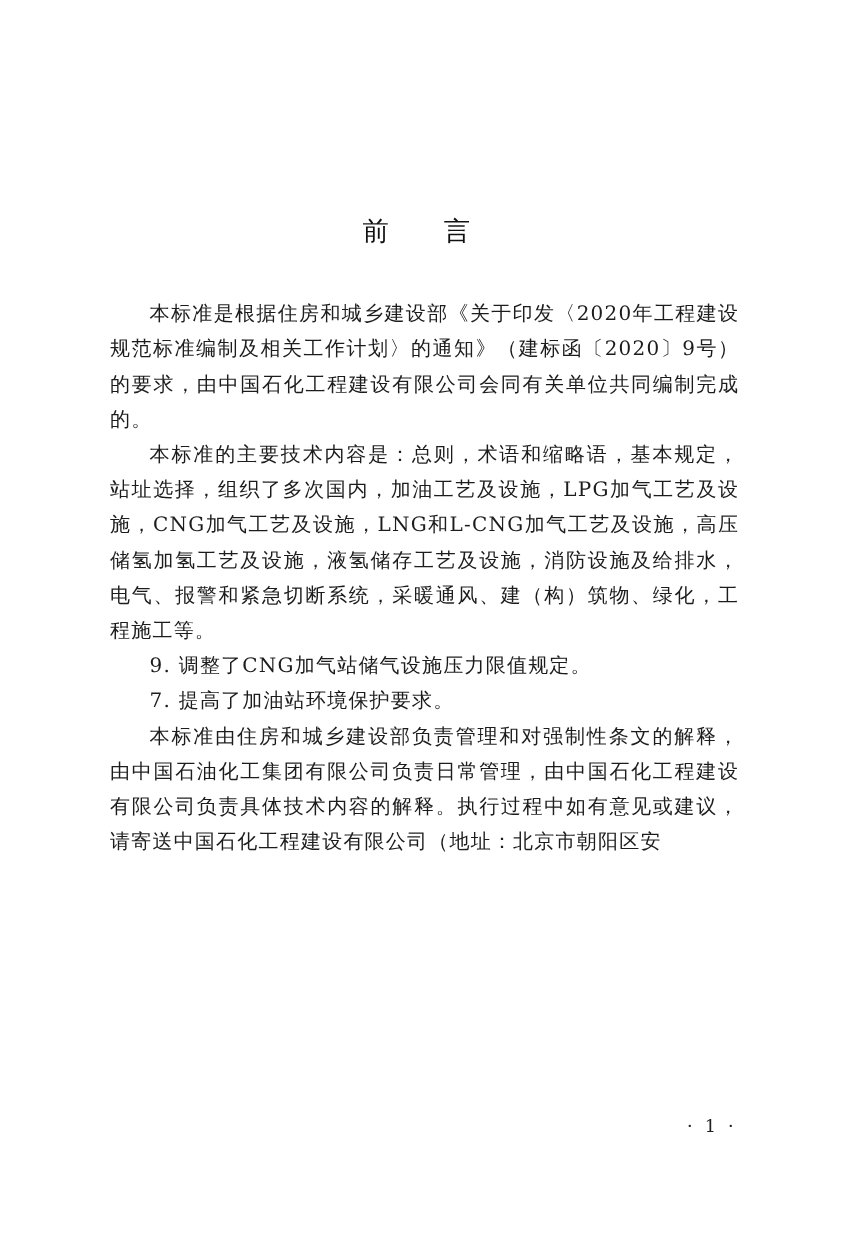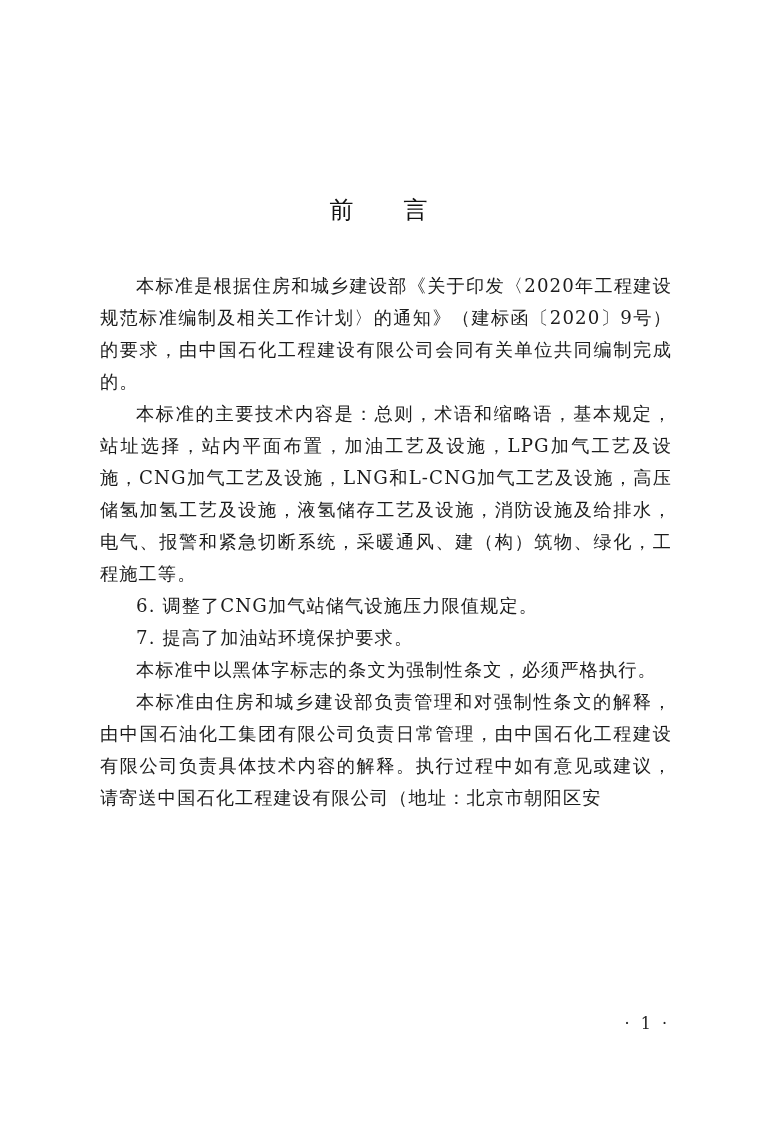--- a/index.html
+++ b/index.html
@@ -56,20 +56,19 @@
       letter-spacing: 3px;
     }
   </style>
 </head>
 <body>
 
 <h1 class="page-title">前言</h1>
 
 <div class="body-text">
   <p>本标准是根据住房和城乡建设部《关于印发〈2020年工程建设规范标准编制及相关工作计划〉的通知》（建标函〔2020〕9号）的要求，由中国石化工程建设有限公司会同有关单位共同编制完成的。</p>
-  <p>本标准的主要技术内容是：总则，术语和缩略语，基本规定，站址选择，站内平面布置，加油工艺及设施，LPG加气工艺及设施，CNG加气工艺及设施，LNG和L-CNG加气工艺及设施，高压储氢加氢工艺及设施，液氢储存工艺及设施，消防设施及给排水，电气、报警和紧急切断系统，采暖通风、建（构）筑物、绿化，工程施工等。</p>
-  <p>6. 调整了CNG加气站储气设施压力限值规定。</p>
+  <p>本标准的主要技术内容是：总则，术语和缩略语，基本规定，站址选择，组织了多次国内，加油工艺及设施，LPG加气工艺及设施，CNG加气工艺及设施，LNG和L-CNG加气工艺及设施，高压储氢加氢工艺及设施，液氢储存工艺及设施，消防设施及给排水，电气、报警和紧急切断系统，采暖通风、建（构）筑物、绿化，工程施工等。</p>
+  <p>9. 调整了CNG加气站储气设施压力限值规定。</p>
   <p>7. 提高了加油站环境保护要求。</p>
-  <p>本标准中以黑体字标志的条文为强制性条文，必须严格执行。</p>
   <p>本标准由住房和城乡建设部负责管理和对强制性条文的解释，由中国石油化工集团有限公司负责日常管理，由中国石化工程建设有限公司负责具体技术内容的解释。执行过程中如有意见或建议，请寄送中国石化工程建设有限公司（地址：北京市朝阳区安</p>
 </div>
 
 <div class="page-number">· 1 ·</div>
 
 </body></html>

